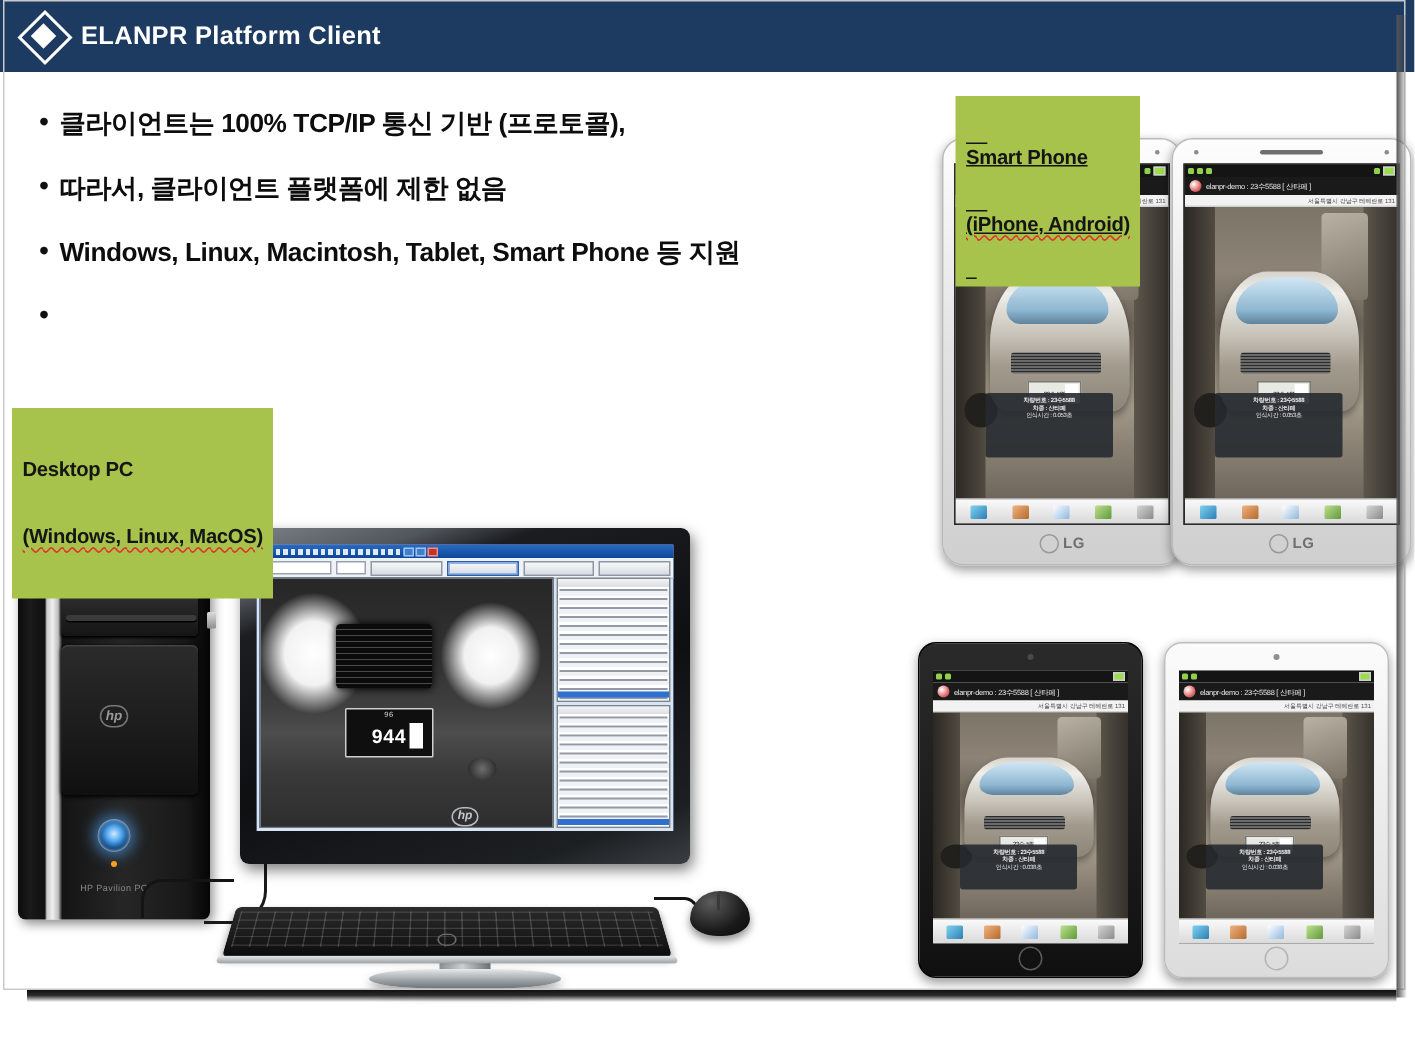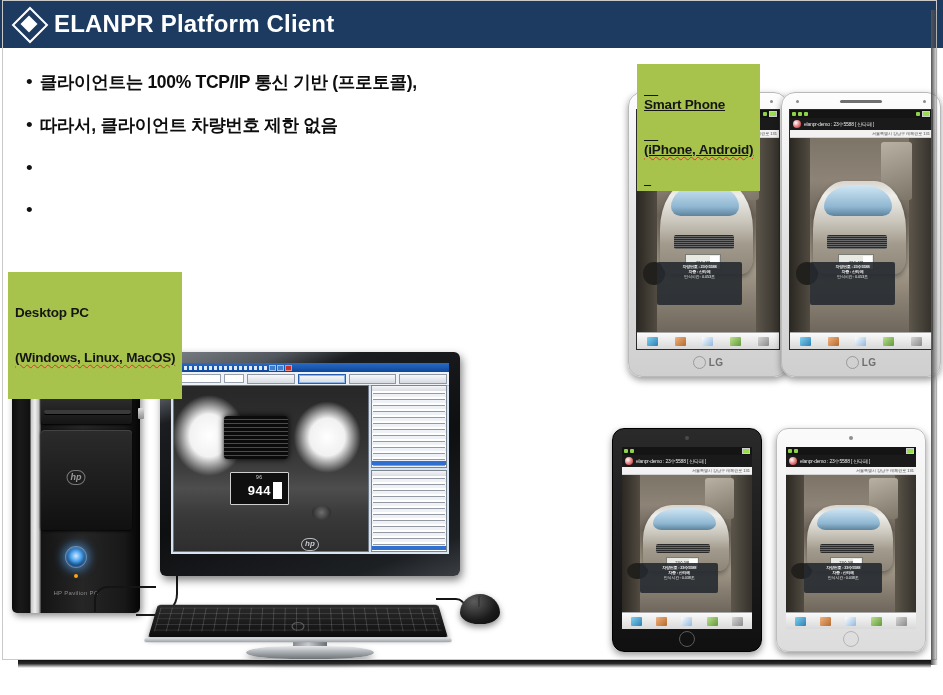--- a/index.html
+++ b/index.html
@@ -18,21 +18,21 @@
 
   
   .titlebar{position:absolute;left:0;top:0;width:943px;height:48px;
         background:#1d3a60;display:flex;align-items:center;}
   .diamond{width:26px;height:26px;margin-left:16px;margin-right:12px;
         flex:0 0 auto;position:relative;}
   .diamond .d-outer{position:absolute;left:1px;top:1px;width:22px;height:22px;
         background:#1d3a60;border:2px solid #ffffff;transform:rotate(45deg);}
   .diamond .d-inner{position:absolute;left:7px;top:7px;width:12px;height:12px;
         background:#ffffff;transform:rotate(45deg);}
-  .title-text{color:#ffffff;font-size:24px;font-weight:bold;letter-spacing:.2px;
+  .title-text{color:#ffffff;font-size:17px;font-weight:bold;letter-spacing:.2px;
         white-space:nowrap;}
 
   
   .bullets{position:absolute;left:26px;top:72px;width:580px;}
   .bullet{display:flex;align-items:flex-start;margin-bottom:22px;}
   .bullet .dot{color:#111;font-size:19px;line-height:20px;margin-right:7px;
         flex:0 0 auto;}
   .bullet .btxt{color:#0d0d0d;font-size:17.5px;font-weight:bold;line-height:21px;
         letter-spacing:-.3px;white-space:nowrap;}
 
@@ -308,24 +308,25 @@
     <div class="title-text">ELANPR Platform Client</div>
   </div>
 
   <div class="bullets">
     <div class="bullet">
       <span class="dot">•</span>
       <span class="btxt">클라이언트는 100% TCP/IP 통신 기반 (프로토콜),</span>
     </div>
     <div class="bullet">
       <span class="dot">•</span>
-      <span class="btxt">따라서, 클라이언트 차량번호 제한 없음</span>
+      <span class="btxt">따라서, 클라이언트 플랫폼에 제한 없음</span>
     </div>
     <div class="bullet">
       <span class="dot">•</span>
+      <span class="btxt">Windows, Linux, Macintosh, Tablet, Smart Phone 등 지원</span>
     </div>
     <div class="bullet">
       <span class="dot">•</span>
     </div>
   </div>
 
   <div class="label lbl-phone">
     <div>Smart Phone</div>
     <div class="squig">(iPhone, Android)</div>
   </div>

